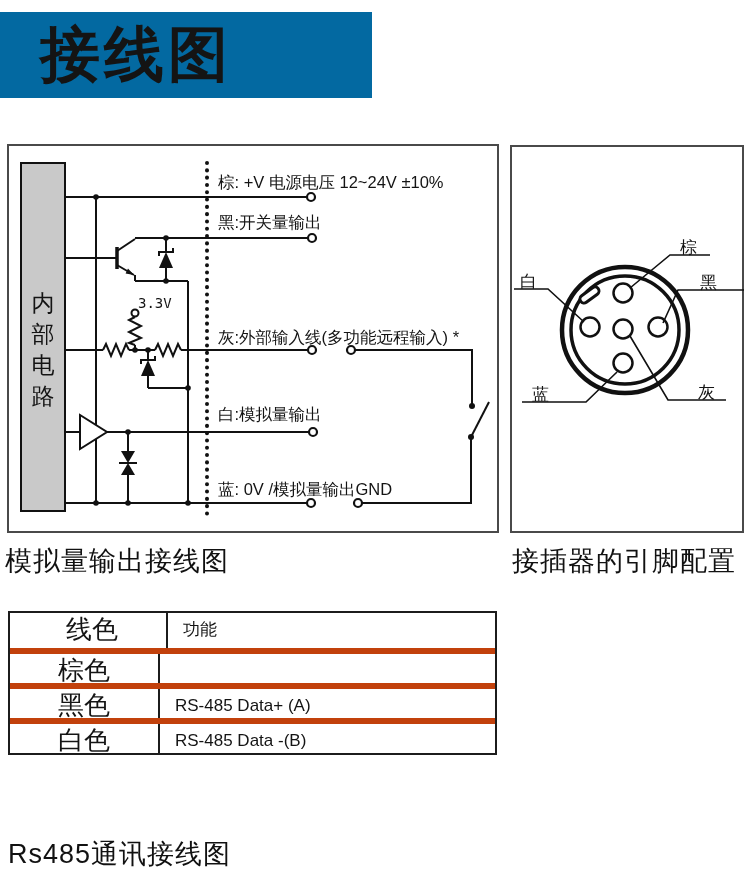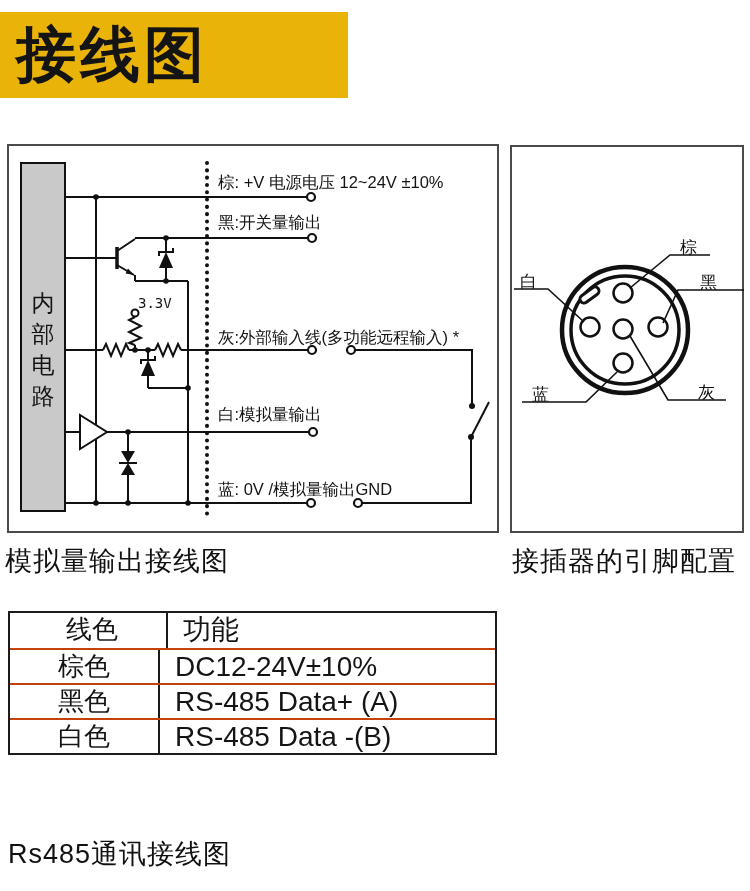--- a/index.html
+++ b/index.html
@@ -1,35 +1,35 @@
 <!DOCTYPE html>
 <html><head>
 <meta charset="utf-8">
 <style>
   html,body{margin:0;padding:0;background:#fff;}
   .page{position:relative;width:750px;height:891px;background:#ffffff;overflow:hidden;
         font-family:"Liberation Sans","DejaVu Sans",sans-serif;color:#141414;}
-  .title-band{position:absolute;left:0;top:12px;width:348px;height:86px;background:#eab308;
-              display:flex;align-items:center;}
+  .title-band{position:absolute;left:0;top:12px;width:348px;height:86px;background:#0369a1;
+              display:flex;align-items:center;padding-left:24px;}
   .title-band h1{margin:0;padding-left:16px;font-size:60px;font-weight:600;letter-spacing:4px;color:#141414;}
   .diagram-box{position:absolute;}
   .box-left{left:7px;top:144px;width:492px;height:389px;}
   .box-right{left:510px;top:145px;width:234px;height:388px;}
   svg{display:block;font-family:"Liberation Sans","DejaVu Sans",sans-serif;}
   svg text{fill:#141414;}
   .caption{position:absolute;font-size:27px;font-weight:500;color:#111;letter-spacing:1px;}
   .cap-left{left:5px;top:543px;}
   .cap-right{left:512px;top:543px;}
   .cap-bottom{left:8px;top:836px;}
   .wire-table{position:absolute;left:8px;top:611px;width:489px;border:2px solid #1c1c1c;box-sizing:border-box;}
-  .wire-table .tr{display:flex;height:35px;box-sizing:border-box;border-top:2px solid #c2410c;}
+  .wire-table .tr{display:flex;height:35px;box-sizing:border-box;border-top:6px solid #c2410c;}
   .wire-table .tr:first-child{border-top:none;margin-left:8px;}
   .wire-table .c1{width:150px;box-sizing:border-box;border-right:2px solid #1c1c1c;text-align:center;
                   font-size:26px;line-height:33px;}
-  .wire-table .c2{flex:1;padding-left:15px;font-size:28px;line-height:33px;}
+  .wire-table .c2{flex:1;padding-left:15px;font-size:17px;line-height:33px;}
 </style>
 </head>
 <body>
 
 <div class="page">
 
   <div class="title-band">
     <h1>接线图</h1>
   </div>
 
@@ -199,21 +199,20 @@
   <div class="caption cap-right">接插器的引脚配置</div>
   <div class="caption cap-left">模拟量输出接线图</div>
 
   <div class="wire-table">
     <div class="tr">
       <div class="c1">线色</div>
       <div class="c2">功能</div>
     </div>
     <div class="tr">
       <div class="c1">棕色</div>
-      <div class="c2">DC12-24V±10%</div>
     </div>
     <div class="tr">
       <div class="c1">黑色</div>
       <div class="c2">RS-485 Data+ (A)</div>
     </div>
     <div class="tr">
       <div class="c1">白色</div>
       <div class="c2">RS-485 Data -(B)</div>
     </div>
   </div>

